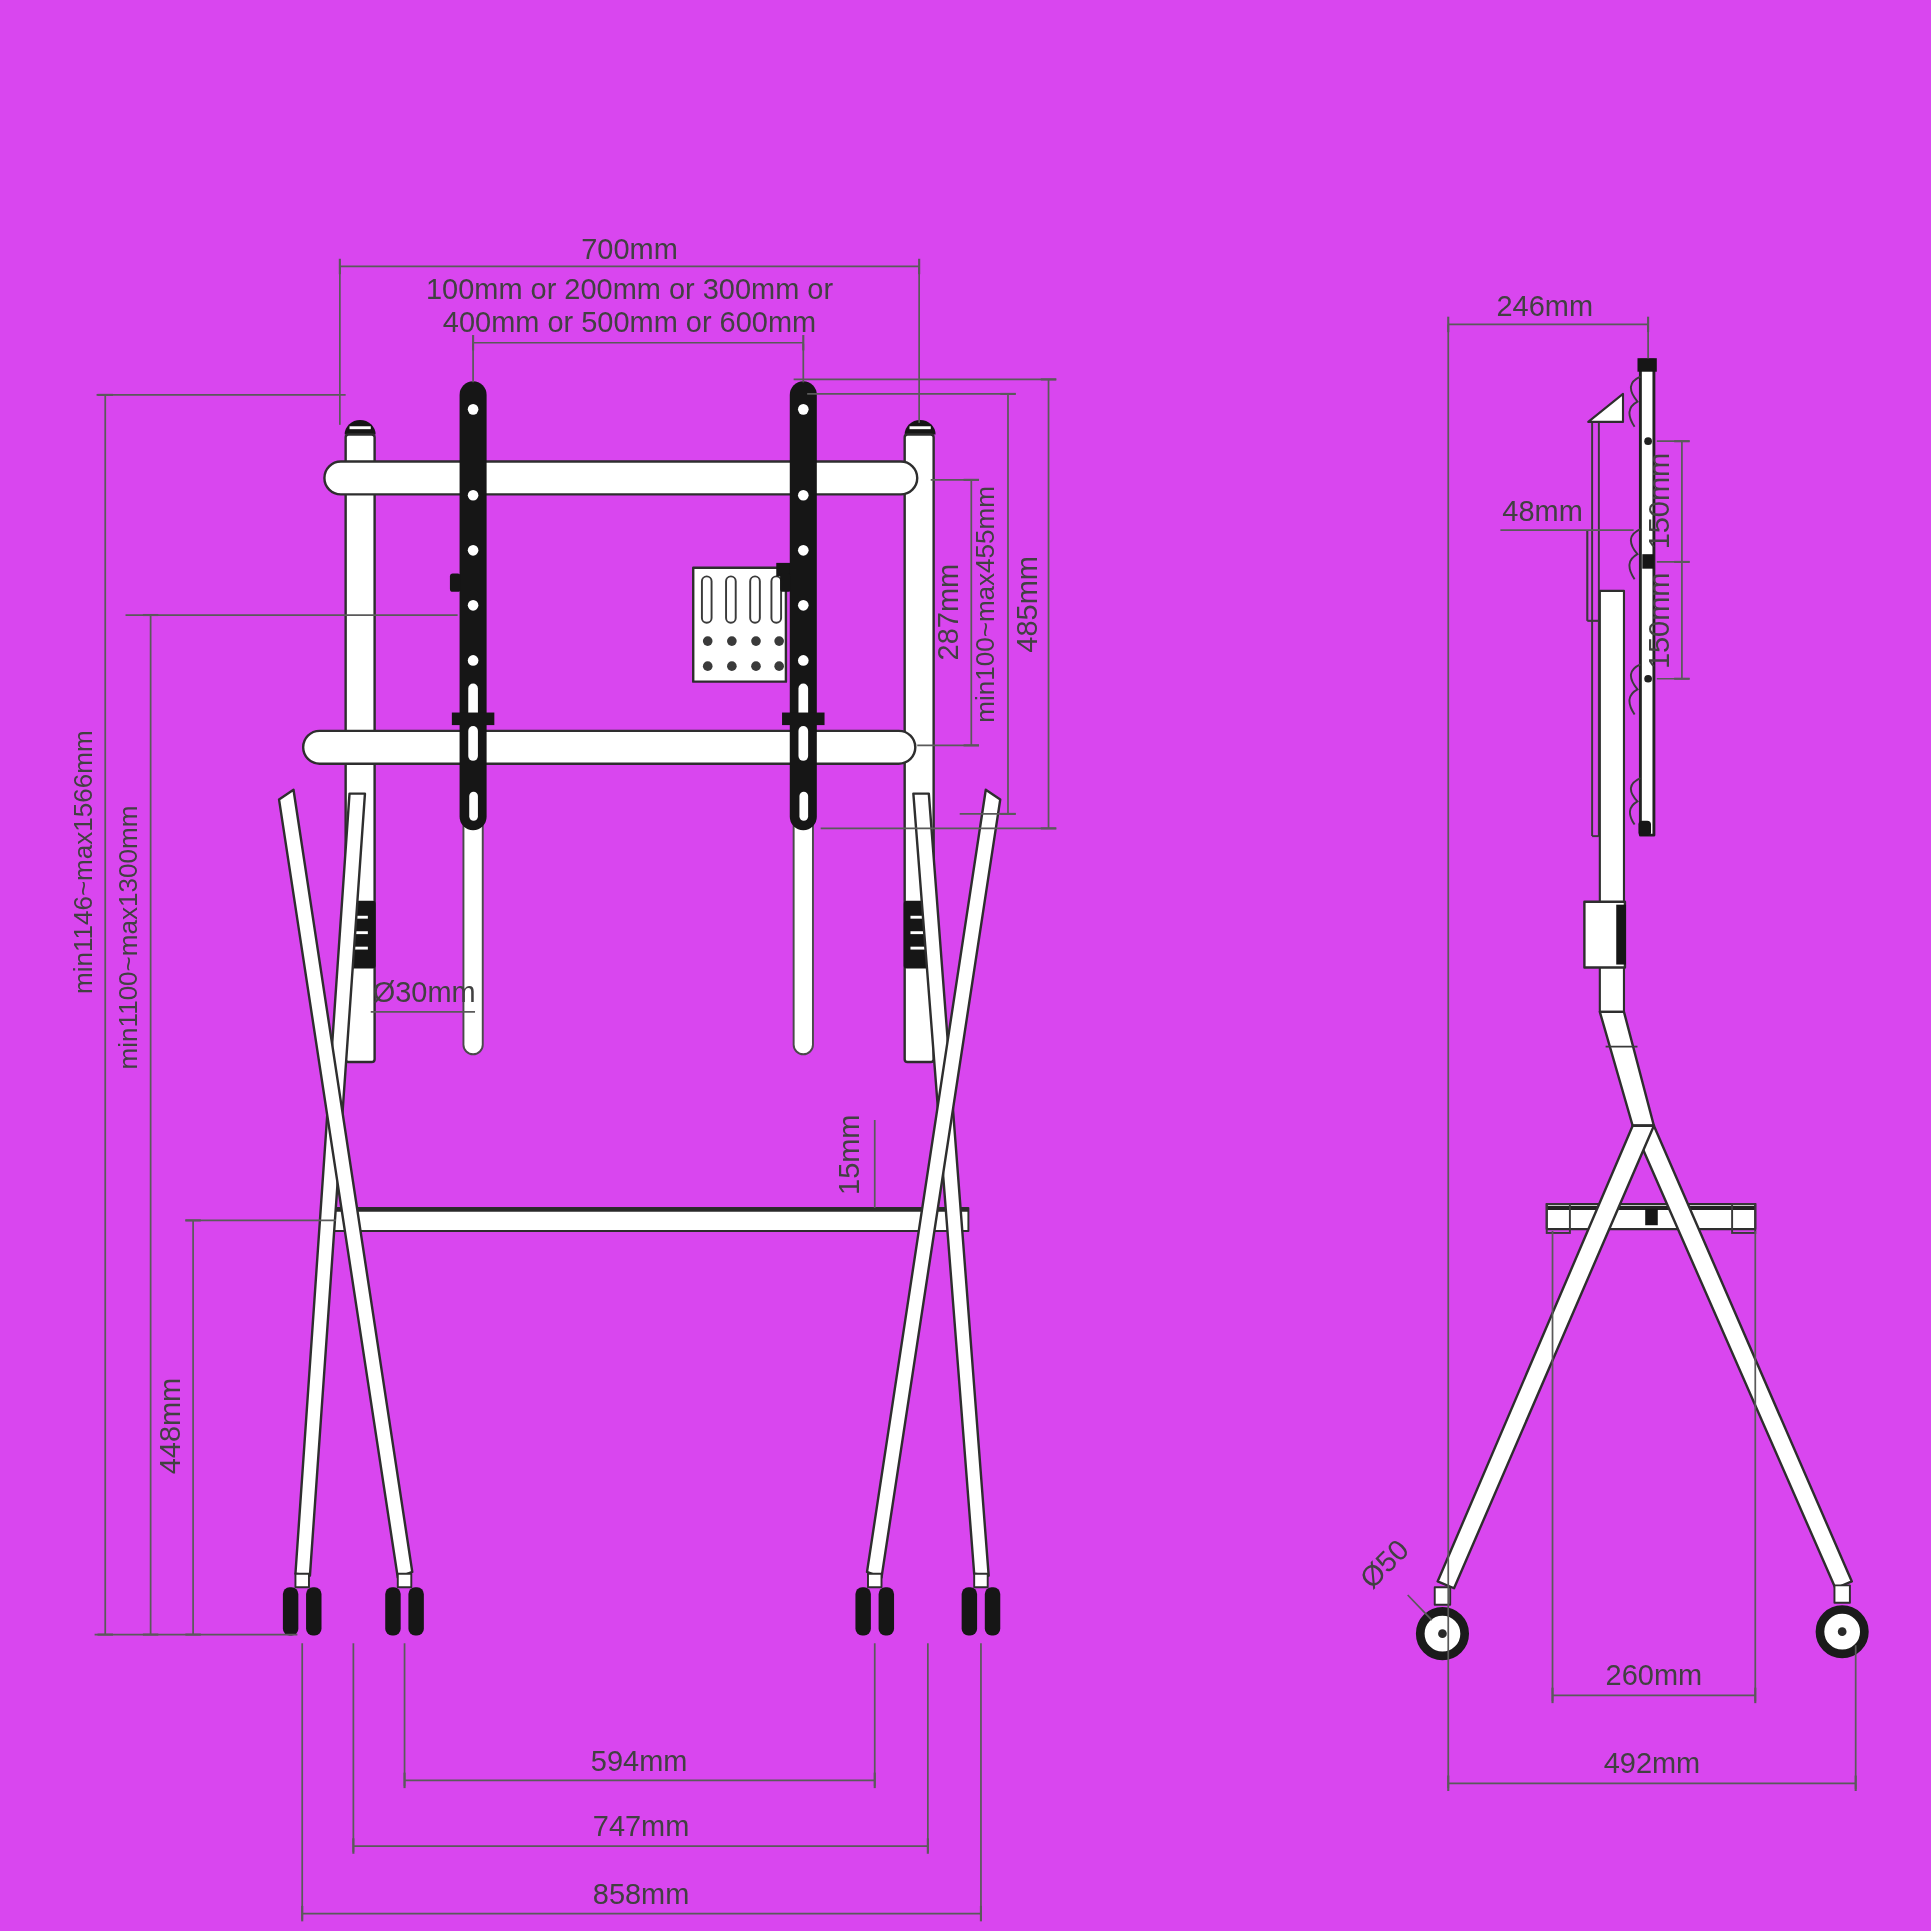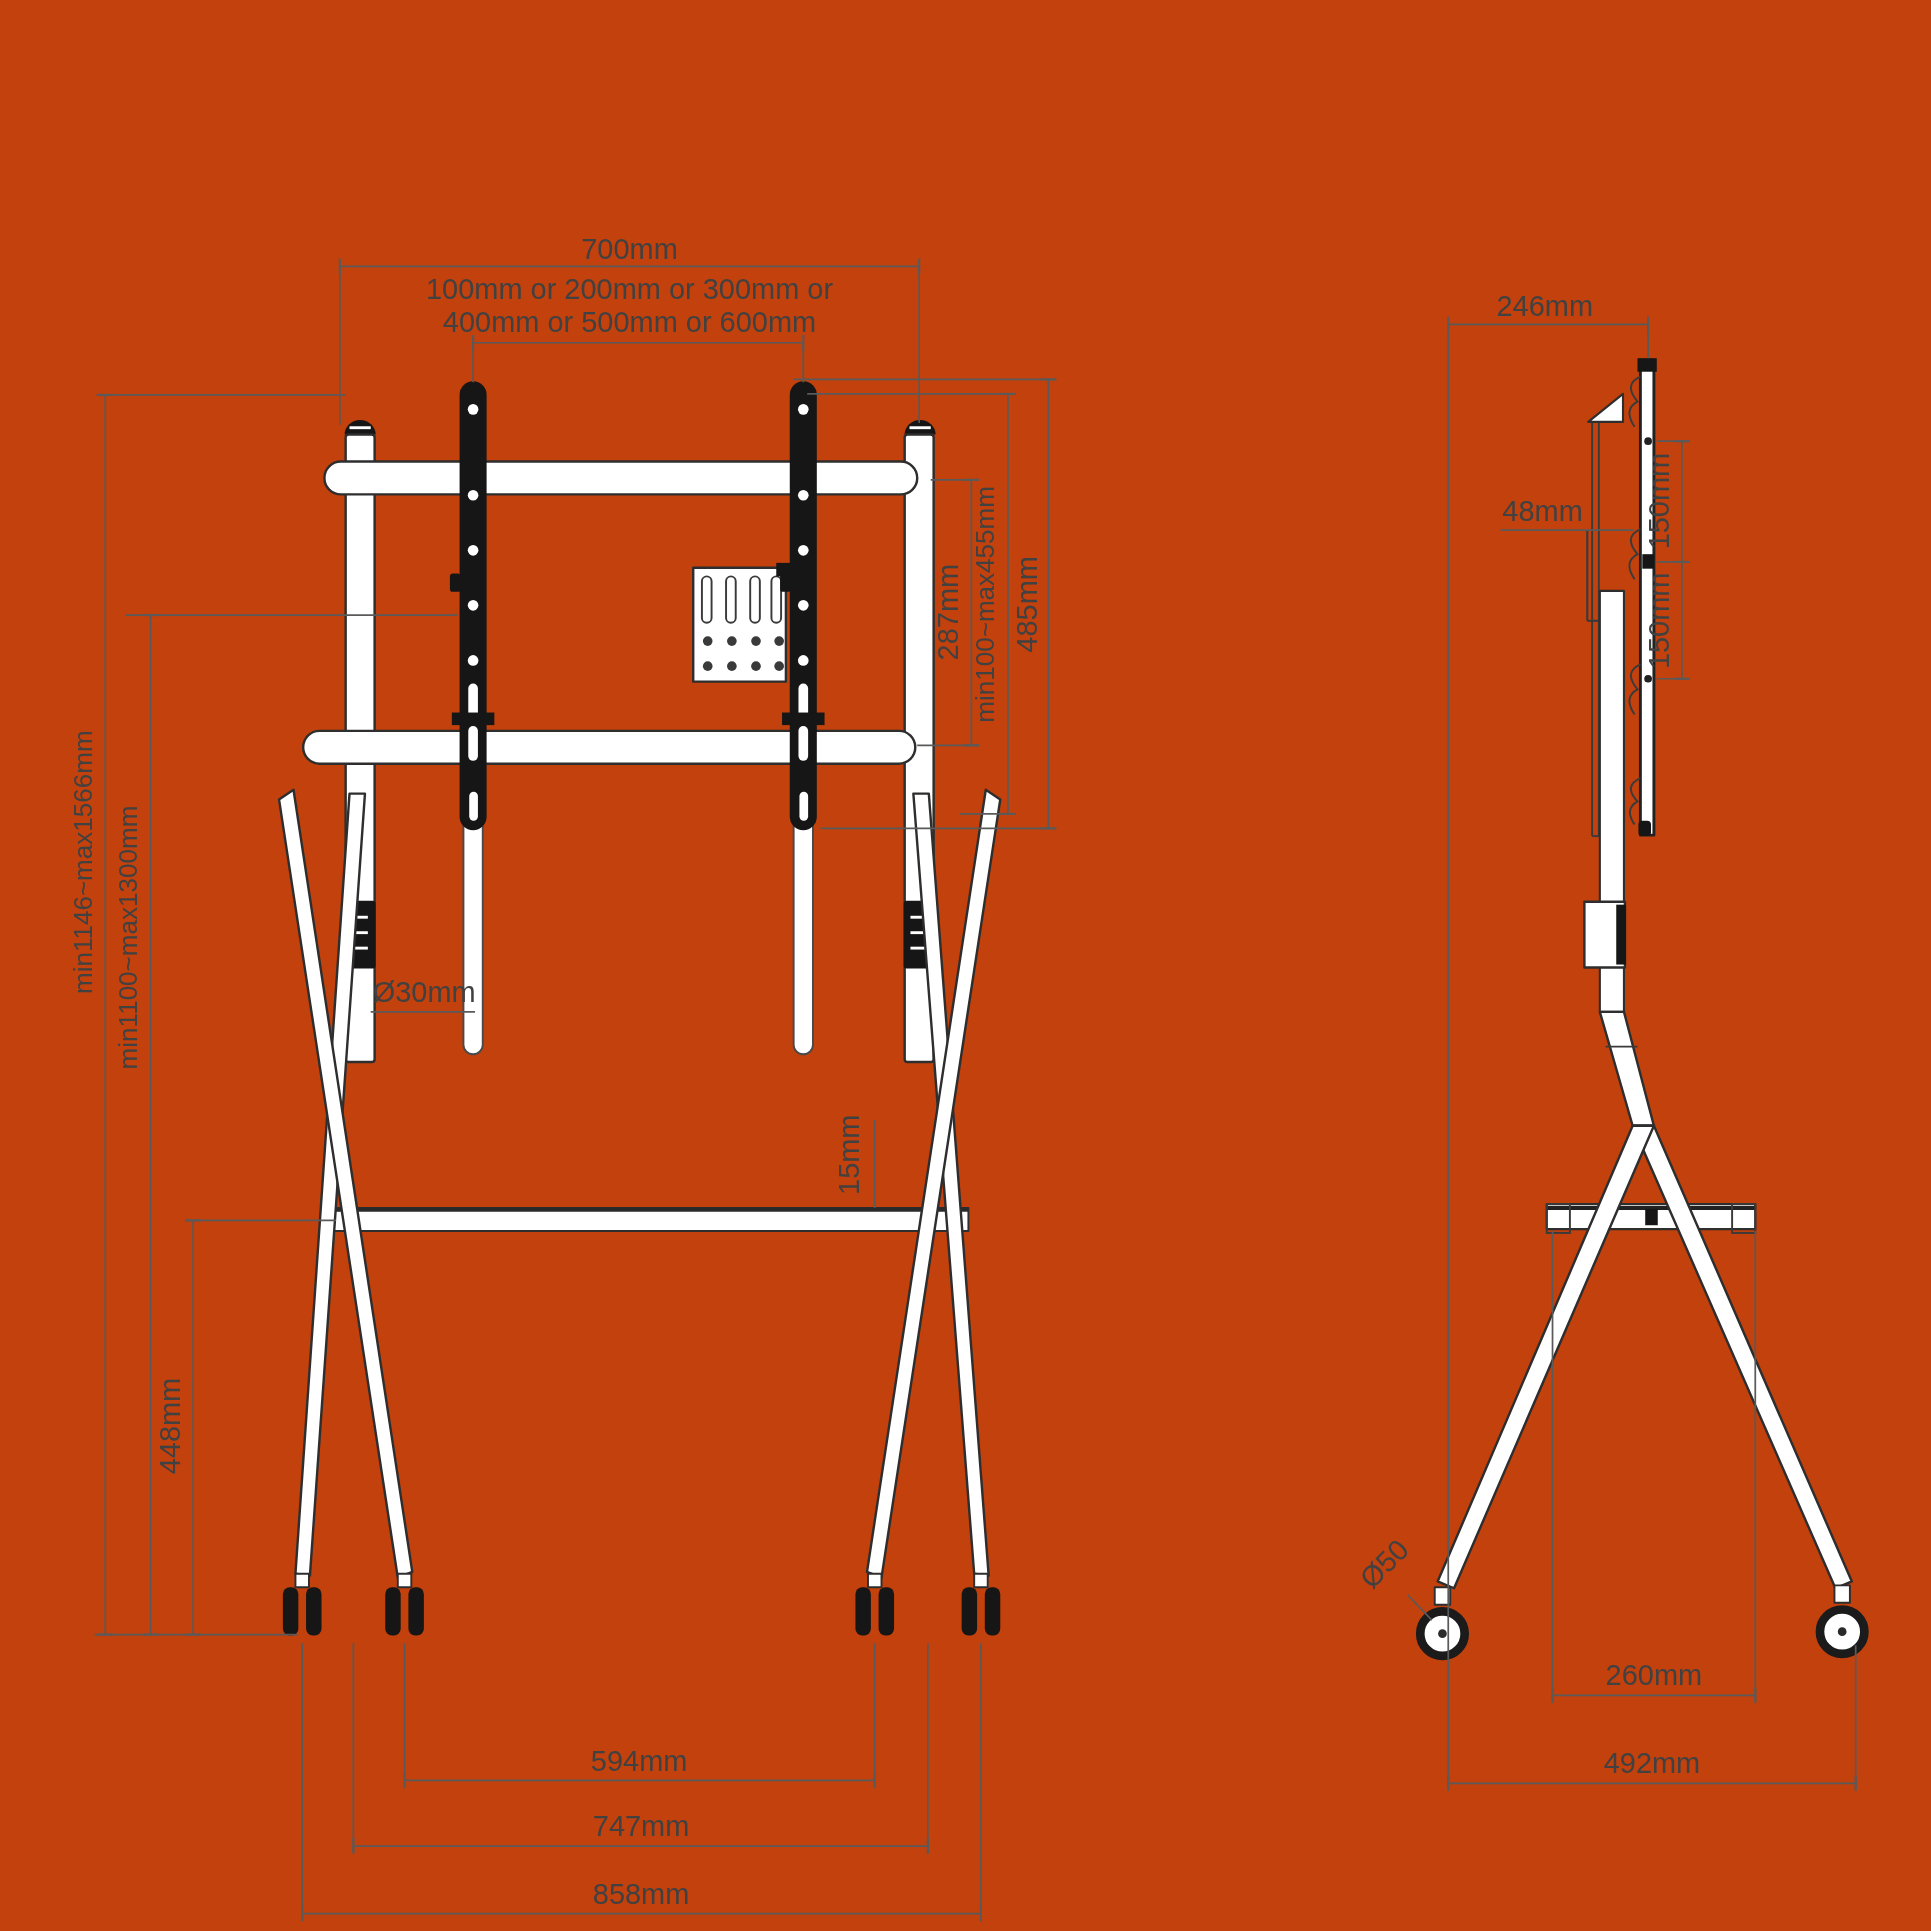--- a/index.html
+++ b/index.html
@@ -1,17 +1,17 @@
 <!DOCTYPE html>
 <html><head>
 <meta charset="utf-8">
 <style>
   html,body{margin:0;padding:0;background:#ffffff;}
   body{font-family:"Liberation Sans","DejaVu Sans",sans-serif;}
-  .stage{width:1931px;height:1931px;position:relative;background:#c2410c;overflow:hidden;}
+  .stage{width:1931px;height:1931px;position:relative;background:#d946ef;overflow:hidden;}
   svg{display:block;}
   text{fill:#414141;font-family:"Liberation Sans","DejaVu Sans",sans-serif;}
   .lbl{font-size:30px;}
   .lbl-sm{font-size:27px;}
   .struct{stroke:#2e2e2e;stroke-width:2.5;fill:#ffffff;stroke-linejoin:round;}
   .struct-thin{stroke:#3a3a3a;stroke-width:2;fill:none;}
   .dark{fill:#161616;stroke:none;}
   .dim{stroke:#5a5a5a;stroke-width:1.8;fill:none;}
   .tick{stroke:#5a5a5a;stroke-width:2.2;}
   .whiteline{stroke:#ffffff;stroke-width:3;fill:none;}

